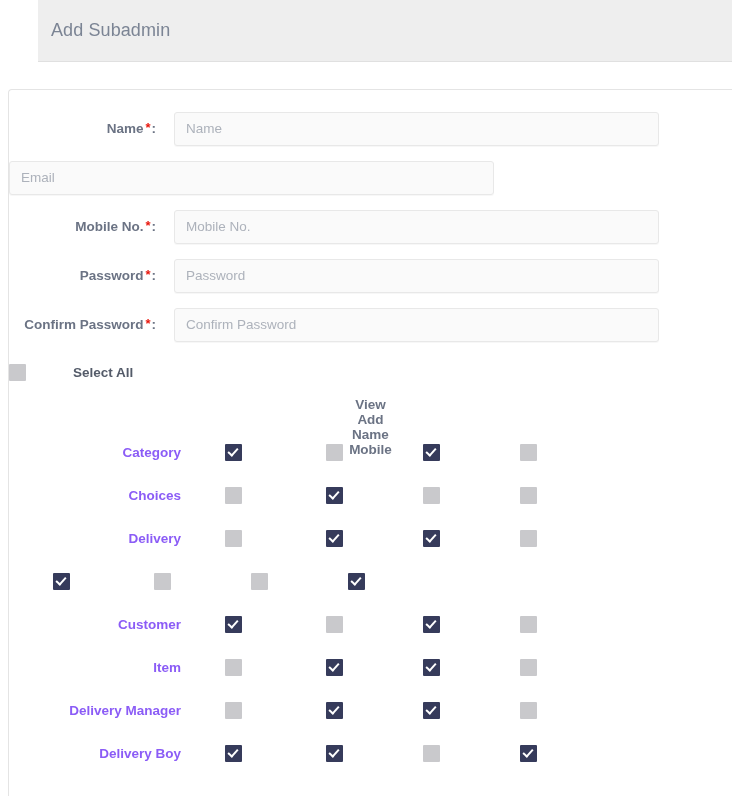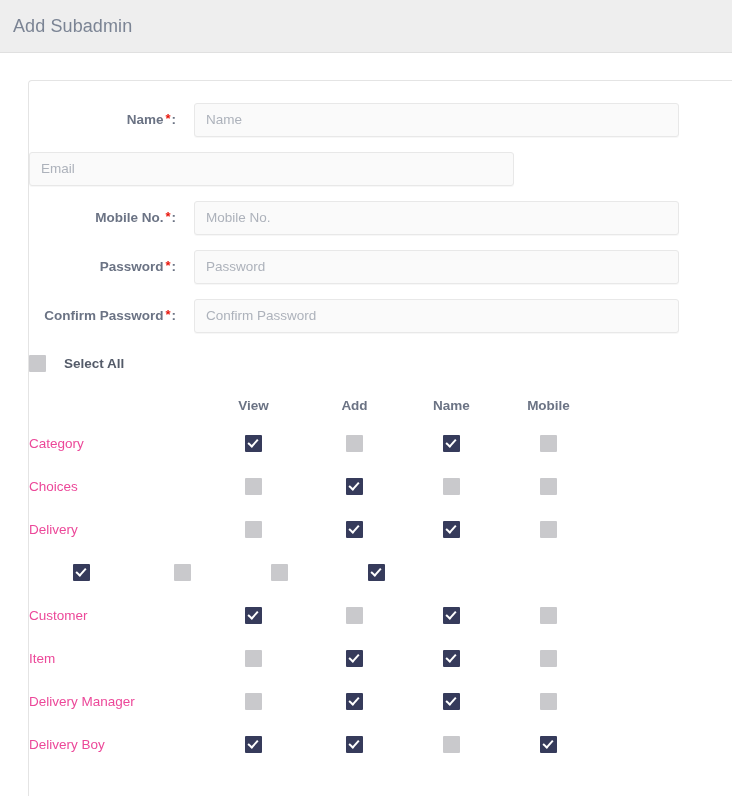--- a/index.html
+++ b/index.html
@@ -10,41 +10,41 @@
     width: 732px;
     height: 796px;
     background: #ffffff;
     font-family: "Liberation Sans", sans-serif;
     overflow: hidden;
     position: relative;
   }
 
   
   .page-header {
-    height: 53px;
+    height: 62px;
     background: #eeeeee;
     border-bottom: 1px solid #e0e0e0;
     box-sizing: border-box;
     display: flex;
     align-items: center;
     padding-left: 13px;
+    margin-left: 38px;
   }
   .page-title {
     font-size: 18px;
     font-weight: 400;
     color: #7b8494;
     letter-spacing: 0.1px;
   }
 
   
   .panel-wrap {
     padding: 27px 0 0 8px;
     box-sizing: border-box;
     height: 664px;
-    margin-left: 20px;
   }
   .panel {
     border: 1px solid #e4e4e4;
     border-right: none;
     border-bottom: none;
     border-top-left-radius: 4px;
     background: #ffffff;
     height: 716px;
     box-sizing: border-box;
     padding-top: 14px;
@@ -123,45 +123,46 @@
     border: solid #ffffff;
     border-width: 0 2.2px 2.2px 0;
     transform: rotate(42deg);
   }
 
   
   .privilege-row { height: 46px; }
   .privilege-ctrl {
     display: flex;
     align-items: center;
+    gap: 29px;
   }
   .select-all-label {
     font-size: 13.5px;
     font-weight: bold;
     color: #545b69;
     margin-left: 18px;
   }
 
   
   .perm-grid {
     margin-top: 2px;
   }
   .perm-row {
     display: flex;
     align-items: center;
     height: 43px;
   }
-  .perm-row.head { height: 34px; }
+  .perm-row.head { height: 34px; flex-direction: column; }
   .perm-name {
     width: 172px;
-    text-align: left;
-    box-sizing: border-box;
-    font-size: 13.5px;
-    font-weight: normal;
-    color: #ec4899;
+    text-align: right;
+    box-sizing: border-box;
+    font-size: 13.5px;
+    font-weight: bold;
+    color: #8b5cf6;
     white-space: nowrap;
     padding-right: 0;
   }
   .perm-cell {
     width: 97px;
     display: flex;
     justify-content: center;
     align-items: center;
     box-sizing: border-box;
   }

